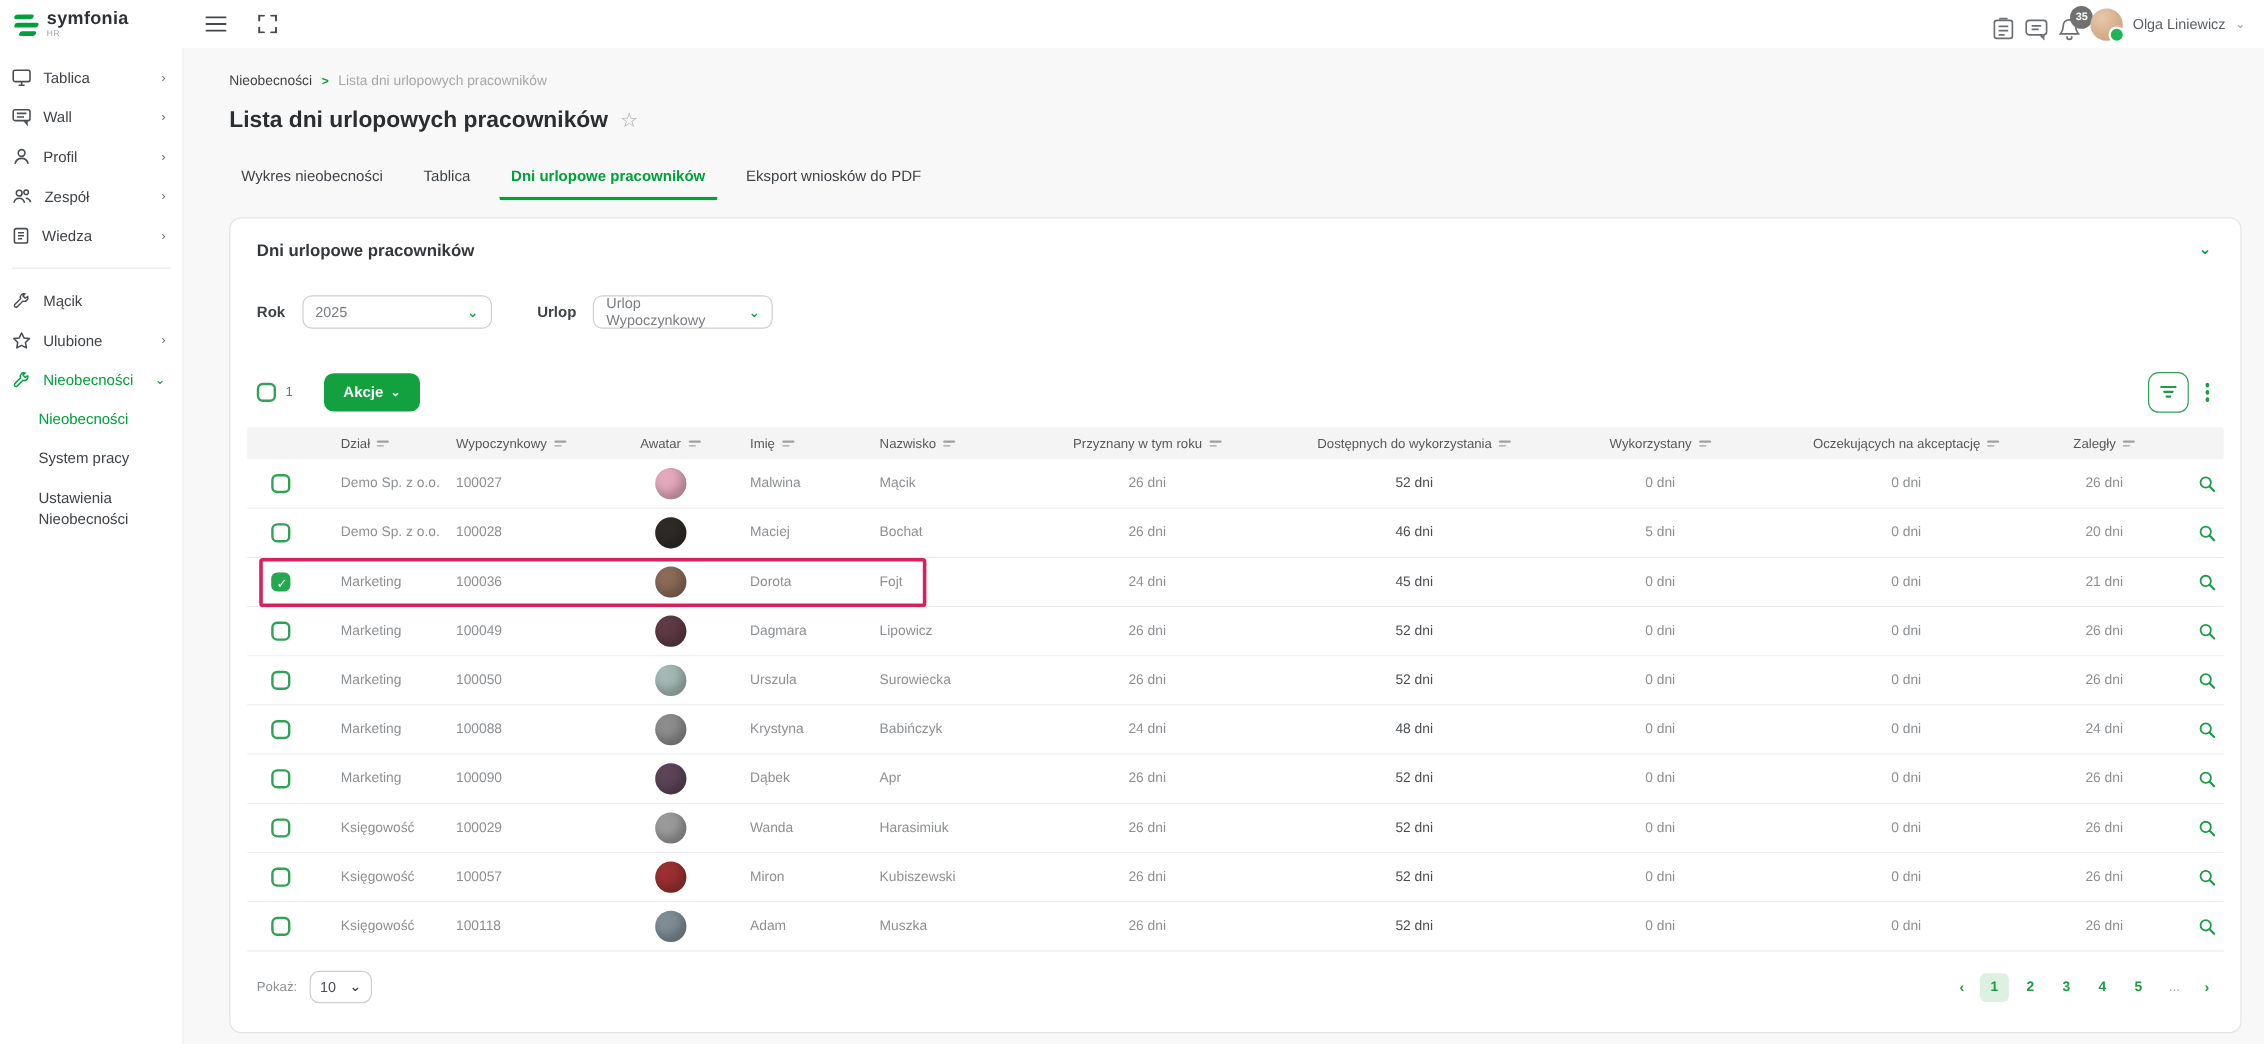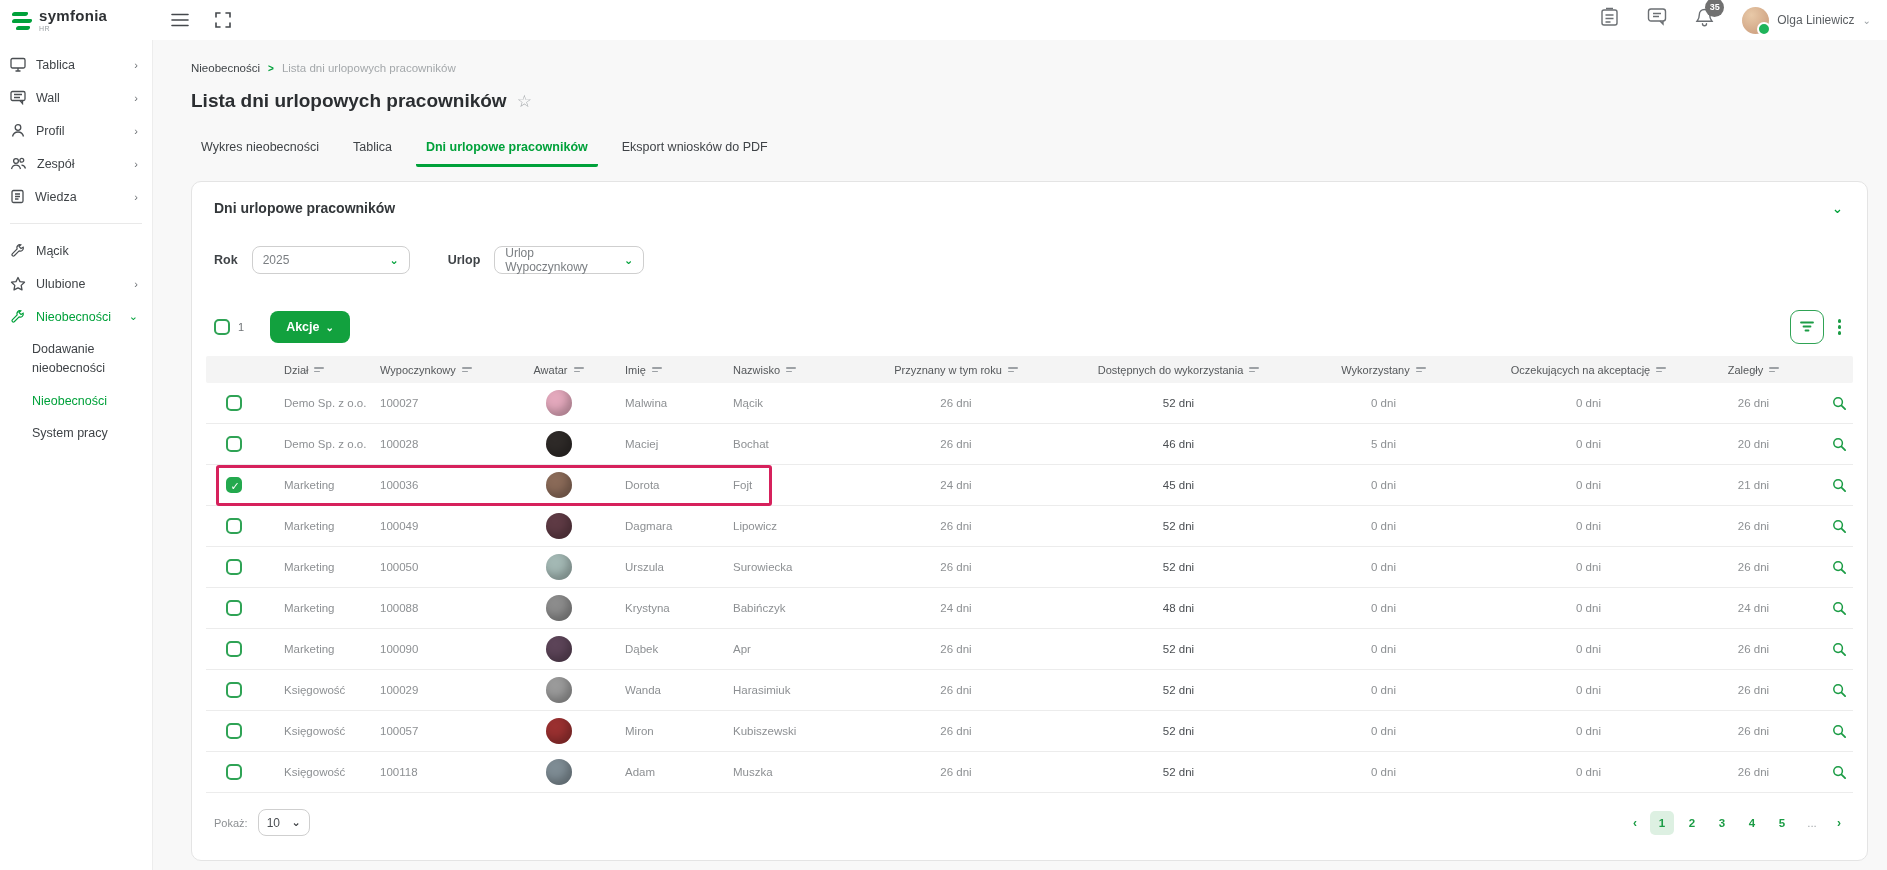--- a/index.html
+++ b/index.html
@@ -22,21 +22,21 @@
   .logo-glyph{width:20px;height:20px;position:relative;margin-top:3px;}
   .logo-glyph i{position:absolute;left:0;height:4px;border-radius:2px;background:var(--green);display:block;}
   .logo-glyph i:nth-child(1){top:1px;width:16px;transform:skewX(-18deg);}
   .logo-glyph i:nth-child(2){top:8px;width:20px;transform:skewX(-18deg);}
   .logo-glyph i:nth-child(3){top:15px;width:14px;left:4px;transform:skewX(-18deg);}
   .brand-text{line-height:1;}
   .brand-name{font-size:15px;font-weight:700;letter-spacing:.3px;color:#2E3134;}
   .brand-sub{font-size:7px;color:#9aa0a4;margin-top:2px;letter-spacing:.5px;}
   .topbar-left-icons{display:flex;align-items:center;gap:26px;margin-left:18px;}
   .icon-btn{background:none;border:none;cursor:pointer;display:flex;align-items:center;justify-content:center;padding:0;}
-  .topbar-right{margin-left:auto;display:flex;align-items:flex-start;gap:28px;padding-right:16px;}
+  .topbar-right{margin-left:auto;display:flex;align-items:flex-end;gap:8px;padding-right:16px;}
   .bell-wrap{position:relative;}
   .badge{position:absolute;top:-9px;right:-10px;background:#707070;color:#fff;font-size:9px;
     min-width:19px;height:19px;border-radius:50%;display:flex;align-items:center;justify-content:center;font-weight:700;}
   .user{display:flex;align-items:center;gap:8px;cursor:pointer;}
   .avatar-top{width:27px;height:27px;border-radius:50%;background:radial-gradient(circle at 35% 30%,#E8C9A8,#C89878);position:relative;}
   .avatar-top::after{content:"";position:absolute;right:-2px;bottom:-2px;width:10px;height:10px;border-radius:50%;
     background:#1FB45A;border:2px solid #fff;}
   .user-name{font-size:12px;color:#5A5E62;}
   .user-chev{font-size:10px;color:#9aa0a4;}
   
@@ -240,23 +240,23 @@
       <span class="nav-label">Ulubione</span>
       <span class="chev">›</span>
     </div>
     <div class="nav-item active">
       <svg width="16" height="15" viewBox="0 0 16 16" fill="none" stroke="#00A13A" stroke-width="1.3" stroke-linecap="round">
           <path d="M13.5 4.5a3.2 3.2 0 0 1-4.3 3.9L4 13.6a1.5 1.5 0 0 1-2.1-2.1l5.2-5.2a3.2 3.2 0 0 1 3.9-4.3L9.2 3.8l2 2z"></path>
         </svg>
       <span class="nav-label">Nieobecności</span>
       <span class="chev">⌄</span>
     </div>
-    <div class="sub-item">Dodawanie nieobecności</div>
     <div class="sub-item active">Nieobecności</div>
     <div class="sub-item">System pracy</div>
+    <div class="sub-item">Ustawienia Nieobecności</div>
   </nav>
 
   <main class="main">
     <div class="breadcrumb">
       <span>Nieobecności</span>
       <span class="sep">&gt;</span>
       <span class="current">Lista dni urlopowych pracowników</span>
     </div>
     <div class="page-title-row">
       <h1 class="page-title">Lista dni urlopowych pracowników</h1>

